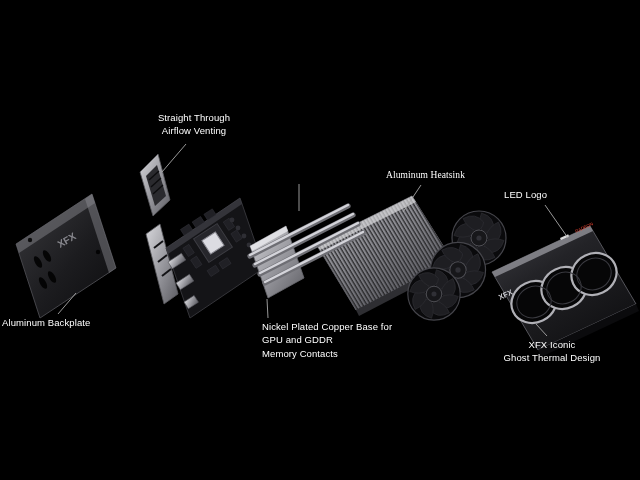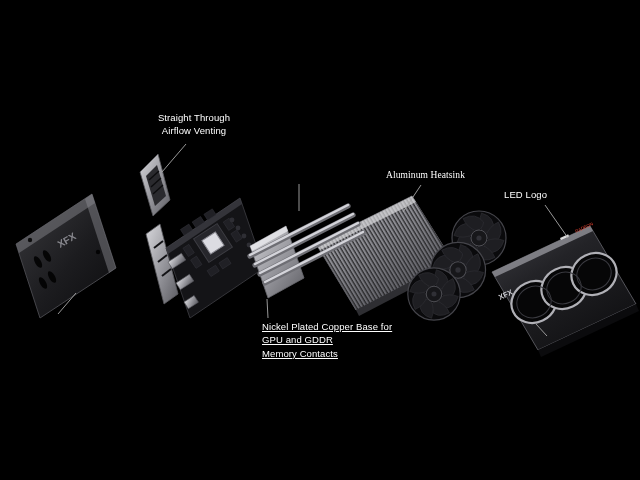--- a/index.html
+++ b/index.html
@@ -194,19 +194,22 @@
   </svg>
 
   <div class="label center" style="left:148px; top:111px; width:92px;">Straight Through
 Airflow Venting</div>
 
 
   <div class="label" style="left:386px; top:169px; width:110px;font-family:Liberation Serif, serif;">Aluminum Heatsink</div>
 
   <div class="label" style="left:504px; top:188px; width:60px;">LED Logo</div>
 
-
-  <div class="label" style="left:262px; top:320px; width:140px;text-decoration:underline;">Nickel Plated Copper Base for
+  <div class="label" style="left:2px; top:316px; width:110px;">Aluminum Backplate</div>
+
+  <div class="label" style="left:262px; top:320px; width:140px;">Nickel Plated Copper Base for
 GPU and GDDR
 Memory Contacts</div>
 
+  <div class="label center" style="left:500px; top:338px; width:104px;">XFX Iconic
+Ghost Thermal Design</div>
 
 </div>
 
 </body></html>

